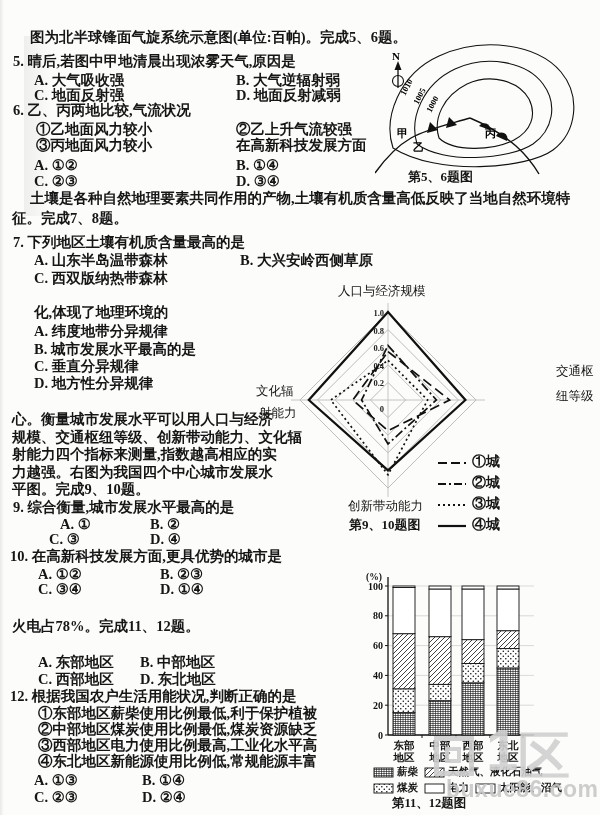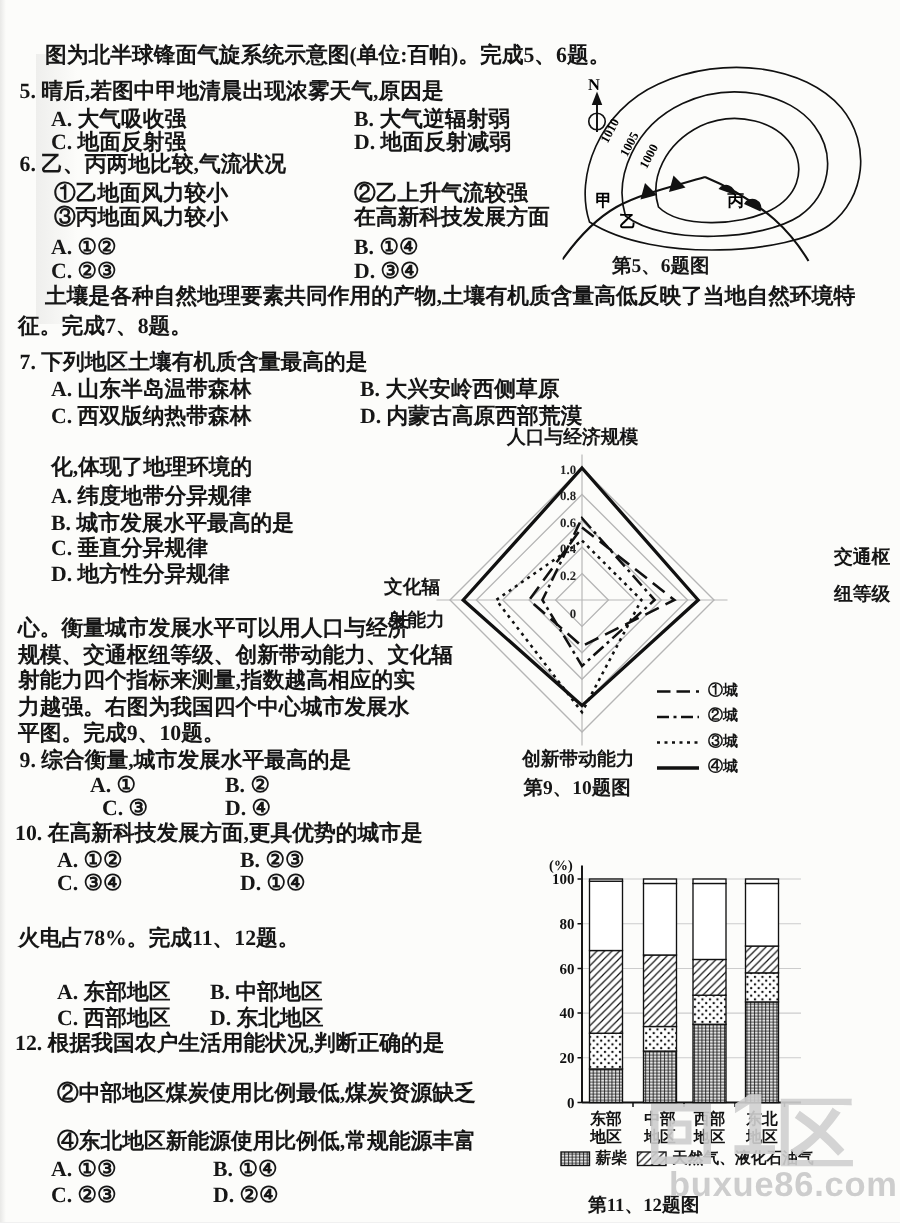--- a/index.html
+++ b/index.html
@@ -1,22 +1,22 @@
 <!DOCTYPE html>
 <html><head>
 <meta charset="utf-8">
 <style>
   html,body{margin:0;padding:0;background:#e8e8e8;}
   .page{position:relative;width:600px;height:815px;background:#fcfcfa;overflow:hidden;
         font-family:"Liberation Serif","DejaVu Serif",serif;color:#161616;}
   .ln{position:absolute;white-space:nowrap;font-weight:700;font-size:14.5px;line-height:1.1;}
   .cap{position:absolute;white-space:nowrap;font-weight:700;font-size:13px;}
-  .axlab{position:absolute;white-space:nowrap;font-weight:700;font-size:12.5px;}
+  .axlab{position:absolute;white-space:nowrap;font-weight:400;font-size:12.5px;}
   .radar-legend{position:absolute;left:437px;top:453px;display:flex;flex-direction:column;gap:3px;}
-  .radar-legend .row{display:flex;align-items:center;gap:5px;font-weight:700;font-size:10px;text-align:right;}
+  .radar-legend .row{display:flex;align-items:center;gap:5px;font-weight:700;font-size:14px;text-align:right;}
   .bar-legend-row{position:absolute;display:flex;align-items:center;gap:6px;font-weight:700;font-size:10.5px;}
   .bar-legend-row .entry{display:flex;align-items:center;gap:3px;}
   .smudge{position:absolute;left:24px;top:36px;width:28px;height:180px;pointer-events:none;
           background:linear-gradient(to right,rgba(60,60,60,.07),rgba(60,60,60,0));}
   .edge{position:absolute;left:0;top:0;width:4px;height:815px;pointer-events:none;
         background:linear-gradient(to right,rgba(0,0,0,.08),rgba(0,0,0,0));}
   .wm{position:absolute;left:432px;top:724px;width:168px;height:88px;color:#d0d0d0;pointer-events:none;opacity:.9;}
   .wm .logo{position:absolute;left:2px;top:12px;width:30px;height:30px;border:5px solid #cecece;}
   .wm .logo-inner{position:absolute;left:6px;top:6px;width:8px;height:8px;border:4px solid #cecece;}
   .wm .g1{position:absolute;left:54px;top:-8px;font-size:58px;font-weight:700;font-family:"Liberation Sans",sans-serif;}
@@ -44,48 +44,49 @@
   <div class="ln" style="left:34px;top:158px">A. ①②</div>
   <div class="ln" style="left:236px;top:158px">B. ①④</div>
   <div class="ln" style="left:34px;top:174px">C. ②③</div>
   <div class="ln" style="left:236px;top:174px">D. ③④</div>
   <div class="ln" style="left:30px;top:191px">土壤是各种自然地理要素共同作用的产物,土壤有机质含量高低反映了当地自然环境特</div>
   <div class="ln" style="left:12px;top:211px">征。完成7、8题。</div>
   <div class="ln" style="left:13px;top:235px">7. 下列地区土壤有机质含量最高的是</div>
   <div class="ln" style="left:34px;top:253px">A. 山东半岛温带森林</div>
   <div class="ln" style="left:240px;top:253px">B. 大兴安岭西侧草原</div>
   <div class="ln" style="left:34px;top:271px">C. 西双版纳热带森林</div>
-  <div class="ln" style="left:240px;top:271px">D. 内蒙古高原西部荒漠</div>
   <div class="ln" style="left:34px;top:305px">化,体现了地理环境的</div>
   <div class="ln" style="left:34px;top:324px">A. 纬度地带分异规律</div>
   <div class="ln" style="left:34px;top:342px">B. 城市发展水平最高的是</div>
   <div class="ln" style="left:34px;top:359px">C. 垂直分异规律</div>
   <div class="ln" style="left:34px;top:376px">D. 地方性分异规律</div>
   <div class="ln" style="left:12px;top:430px">规模、交通枢纽等级、创新带动能力、文化辐</div>
   <div class="ln" style="left:12px;top:412px">心。衡量城市发展水平可以用人口与经济</div>
   <div class="ln" style="left:12px;top:447px">射能力四个指标来测量,指数越高相应的实</div>
   <div class="ln" style="left:12px;top:465px">力越强。右图为我国四个中心城市发展水</div>
   <div class="ln" style="left:12px;top:482px">平图。完成9、10题。</div>
   <div class="ln" style="left:13px;top:500px">9. 综合衡量,城市发展水平最高的是</div>
   <div class="ln" style="left:60px;top:517px">A. ①</div>
   <div class="ln" style="left:150px;top:517px">B. ②</div>
-  <div class="ln" style="left:68px;top:532px">C. ③</div>
+  <div class="ln" style="left:49px;top:532px">C. ③</div>
   <div class="ln" style="left:150px;top:532px">D. ④</div>
   <div class="ln" style="left:10px;top:549px">10. 在高新科技发展方面,更具优势的城市是</div>
   <div class="ln" style="left:38px;top:567px">A. ①②</div>
   <div class="ln" style="left:160px;top:567px">B. ②③</div>
   <div class="ln" style="left:38px;top:582px">C. ③④</div>
   <div class="ln" style="left:160px;top:582px">D. ①④</div>
   <div class="ln" style="left:12px;top:619px">火电占78%。完成11、12题。</div>
   <div class="ln" style="left:38px;top:655px">A. 东部地区</div>
   <div class="ln" style="left:140px;top:655px">B. 中部地区</div>
   <div class="ln" style="left:38px;top:672px">C. 西部地区</div>
   <div class="ln" style="left:140px;top:672px">D. 东北地区</div>
   <div class="ln" style="left:10px;top:689px">12. 根据我国农户生活用能状况,判断正确的是</div>
+  <div class="ln" style="left:38px;top:706px">①东部地区薪柴使用比例最低,利于保护植被</div>
   <div class="ln" style="left:38px;top:722px">②中部地区煤炭使用比例最低,煤炭资源缺乏</div>
+  <div class="ln" style="left:38px;top:738px">③西部地区电力使用比例最高,工业化水平高</div>
   <div class="ln" style="left:38px;top:754px">④东北地区新能源使用比例低,常规能源丰富</div>
   <div class="ln" style="left:34px;top:773px">A. ①③</div>
   <div class="ln" style="left:142px;top:773px">B. ①④</div>
   <div class="ln" style="left:34px;top:790px">C. ②③</div>
   <div class="ln" style="left:142px;top:790px">D. ②④</div>
 
   <svg style="position:absolute;left:375px;top:36px" width="225" height="150" viewBox="0 0 225 150">
     <text x="17" y="24" font-size="11" font-weight="bold">N</text>
     <line x1="23" y1="52" x2="23" y2="29" stroke="#111" stroke-width="1.3"></line>
     <polygon points="23,25 19.5,34 26.5,34" fill="#111"></polygon>
@@ -246,20 +247,40 @@
         </svg>
       <span>薪柴</span>
     </span>
     <span class="entry">
       <svg width="21" height="11">
           <rect x="1" y="1" width="19" height="9" fill="url(#pat-diag)" stroke="#111" stroke-width="0.9"></rect>
         </svg>
       <span>天然气、液化石油气</span>
     </span>
   </div>
+  <div class="bar-legend-row" style="left:373px;top:781px">
+    <span class="entry">
+      <svg width="21" height="11">
+          <rect x="1" y="1" width="19" height="9" fill="url(#pat-dots)" stroke="#111" stroke-width="0.9"></rect>
+        </svg>
+      <span>煤炭</span>
+    </span>
+    <span class="entry">
+      <svg width="21" height="11">
+          <rect x="1" y="1" width="19" height="9" fill="#fff" stroke="#111" stroke-width="0.9"></rect>
+        </svg>
+      <span>电力</span>
+    </span>
+    <span class="entry">
+      <svg width="21" height="11">
+          <rect x="1" y="1" width="19" height="9" fill="#fff" stroke="#111" stroke-width="0.9"></rect>
+        </svg>
+      <span>太阳能、沼气</span>
+    </span>
+  </div>
   <div class="cap" style="left:392px;top:795px;font-size:12.5px">第11、12题图</div>
 
   <div class="smudge"></div>
   <div class="edge"></div>
   <div class="wm">
     <div class="logo">
         <div class="logo-inner"></div>
       </div>
     <div class="g1">1</div>
     <div class="g2">区</div>

